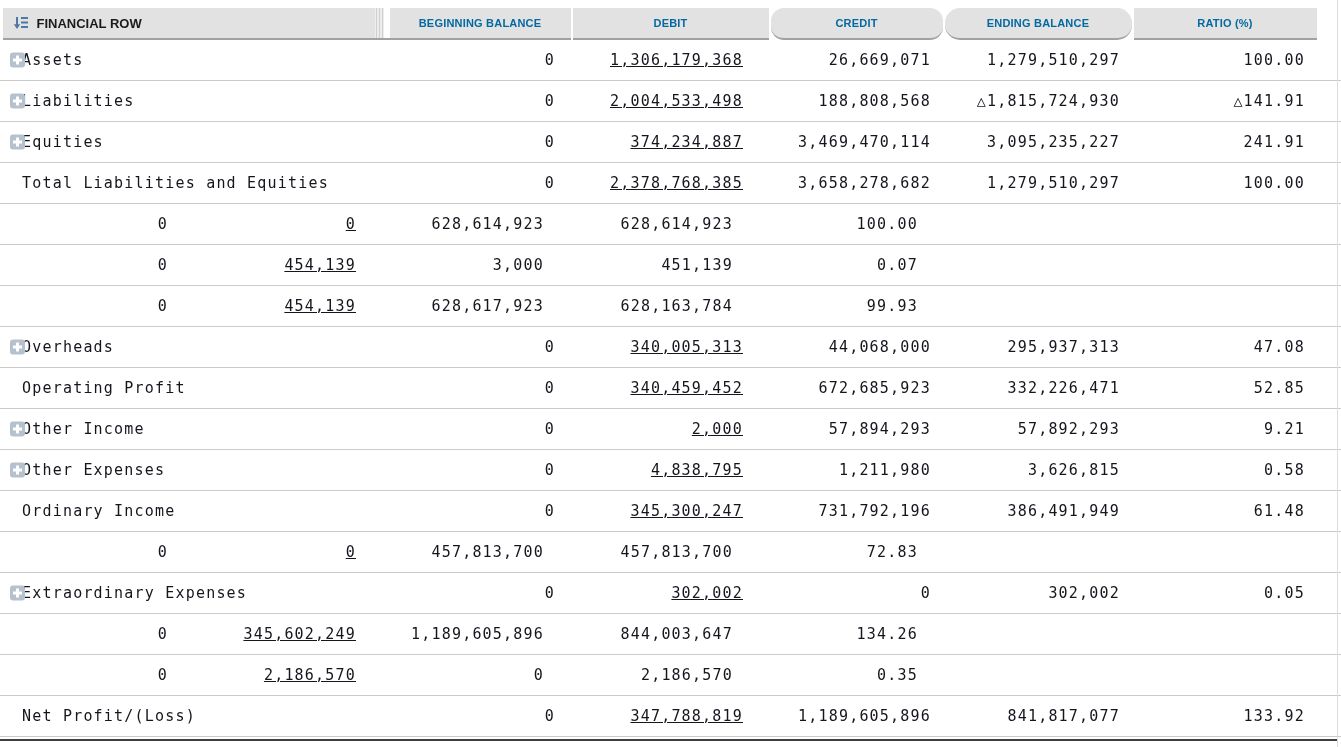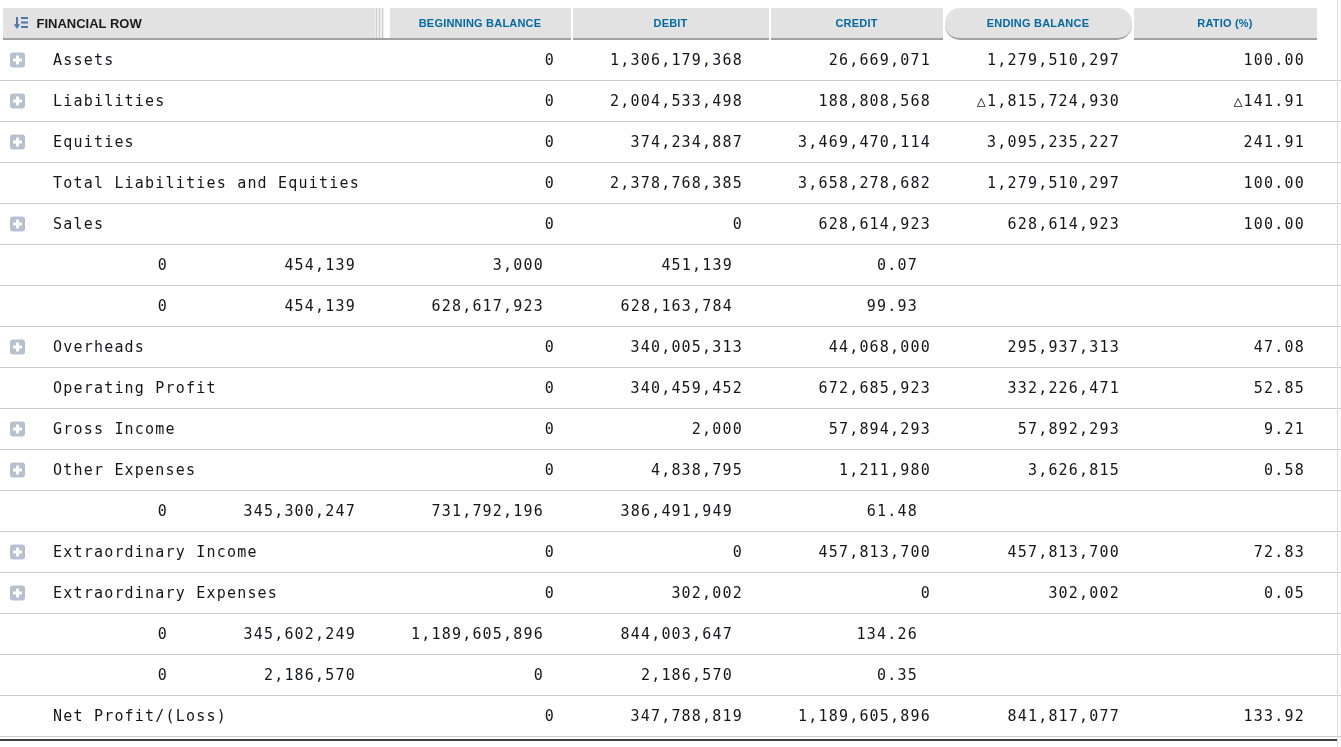--- a/index.html
+++ b/index.html
@@ -46,21 +46,21 @@
     line-height:30px;
     font-size:11px;
     font-weight:bold;
     color:#0369a1;
     letter-spacing:0.2px;
     white-space:nowrap;
     overflow:hidden;
   }
   .hc2 { width:181px; }
   .hc3 { width:196px; margin-left:2px; }
-  .hc4 { width:172px; margin-left:2px; }
+  .hc4 { width:172px; margin-left:2px;border-radius:13px; }
   .hc5 { width:187px; margin-left:2px;border-radius:15px; }
   .hc6 { width:183px; margin-left:2px; }
   .htext { font-size:13px; font-weight:bold; color:#1b1b1b; }
   .sort-icon { display:inline-flex; margin-right:8px; color:#4e79a7; }
   
   .trow {
     display:flex;
     height:41px;
     box-sizing:border-box;
     border-bottom:1px solid #cacaca;
@@ -71,39 +71,39 @@
     font-size:15px;
     letter-spacing:1.2px;
     color:#15151d;
     box-sizing:border-box;
     white-space:nowrap;
     overflow:hidden;
   }
   .label-cell {
     width:387px;
     position:relative;
-    padding-left:53px;
+    padding-left:22px;
   }
   .plus {
     position:absolute;
     left:10px; top:50%;
     transform:translateY(-50%);
     width:15px; height:15px;
     background:#b5c1cd;
     border-radius:3px;
   }
   .plus::before {
     content:""; position:absolute; left:3px; top:6px; width:9px; height:3px; background:#fff;
   }
   .plus::after {
     content:""; position:absolute; left:6px; top:3px; width:3px; height:9px; background:#fff;
   }
   .n { text-align:right; padding-right:13px; }
   .cell-beginning_balance { width:181px; }
-  .cell-debit { width:188px; }
+  .cell-debit { width:188px;text-decoration:underline; }
   .cell-credit { width:188px; }
   .cell-ending_balance { width:189px; }
   .cell-ratio { width:185px; }
   .bottom-rule {
     width:1337px; height:2px;
     background:#3f3f3f;
     margin-top:2px;
   }
 </style>
 </head>
@@ -178,24 +178,20 @@
       <span class="lbl">Total Liabilities and Equities</span>
     </div>
     <div class="cell n cell-beginning_balance">0</div>
     <div class="cell n cell-debit">2,378,768,385</div>
     <div class="cell n cell-credit">3,658,278,682</div>
     <div class="cell n cell-ending_balance">1,279,510,297</div>
     <div class="cell n cell-ratio">100.00</div>
   </div>
 
   <div class="trow">
-    <div class="cell label-cell">
-      <span class="plus"></span>
-      <span class="lbl">Sales</span>
-    </div>
     <div class="cell n cell-beginning_balance">0</div>
     <div class="cell n cell-debit">0</div>
     <div class="cell n cell-credit">628,614,923</div>
     <div class="cell n cell-ending_balance">628,614,923</div>
     <div class="cell n cell-ratio">100.00</div>
   </div>
 
   <div class="trow">
     <div class="cell n cell-beginning_balance">0</div>
     <div class="cell n cell-debit">454,139</div>
@@ -232,21 +228,21 @@
     <div class="cell n cell-beginning_balance">0</div>
     <div class="cell n cell-debit">340,459,452</div>
     <div class="cell n cell-credit">672,685,923</div>
     <div class="cell n cell-ending_balance">332,226,471</div>
     <div class="cell n cell-ratio">52.85</div>
   </div>
 
   <div class="trow">
     <div class="cell label-cell">
       <span class="plus"></span>
-      <span class="lbl">Gross Income</span>
+      <span class="lbl">Other Income</span>
     </div>
     <div class="cell n cell-beginning_balance">0</div>
     <div class="cell n cell-debit">2,000</div>
     <div class="cell n cell-credit">57,894,293</div>
     <div class="cell n cell-ending_balance">57,892,293</div>
     <div class="cell n cell-ratio">9.21</div>
   </div>
 
   <div class="trow">
     <div class="cell label-cell">
@@ -254,32 +250,32 @@
       <span class="lbl">Other Expenses</span>
     </div>
     <div class="cell n cell-beginning_balance">0</div>
     <div class="cell n cell-debit">4,838,795</div>
     <div class="cell n cell-credit">1,211,980</div>
     <div class="cell n cell-ending_balance">3,626,815</div>
     <div class="cell n cell-ratio">0.58</div>
   </div>
 
   <div class="trow">
+    <div class="cell label-cell">
+      
+      <span class="lbl">Ordinary Income</span>
+    </div>
     <div class="cell n cell-beginning_balance">0</div>
     <div class="cell n cell-debit">345,300,247</div>
     <div class="cell n cell-credit">731,792,196</div>
     <div class="cell n cell-ending_balance">386,491,949</div>
     <div class="cell n cell-ratio">61.48</div>
   </div>
 
   <div class="trow">
-    <div class="cell label-cell">
-      <span class="plus"></span>
-      <span class="lbl">Extraordinary Income</span>
-    </div>
     <div class="cell n cell-beginning_balance">0</div>
     <div class="cell n cell-debit">0</div>
     <div class="cell n cell-credit">457,813,700</div>
     <div class="cell n cell-ending_balance">457,813,700</div>
     <div class="cell n cell-ratio">72.83</div>
   </div>
 
   <div class="trow">
     <div class="cell label-cell">
       <span class="plus"></span>

